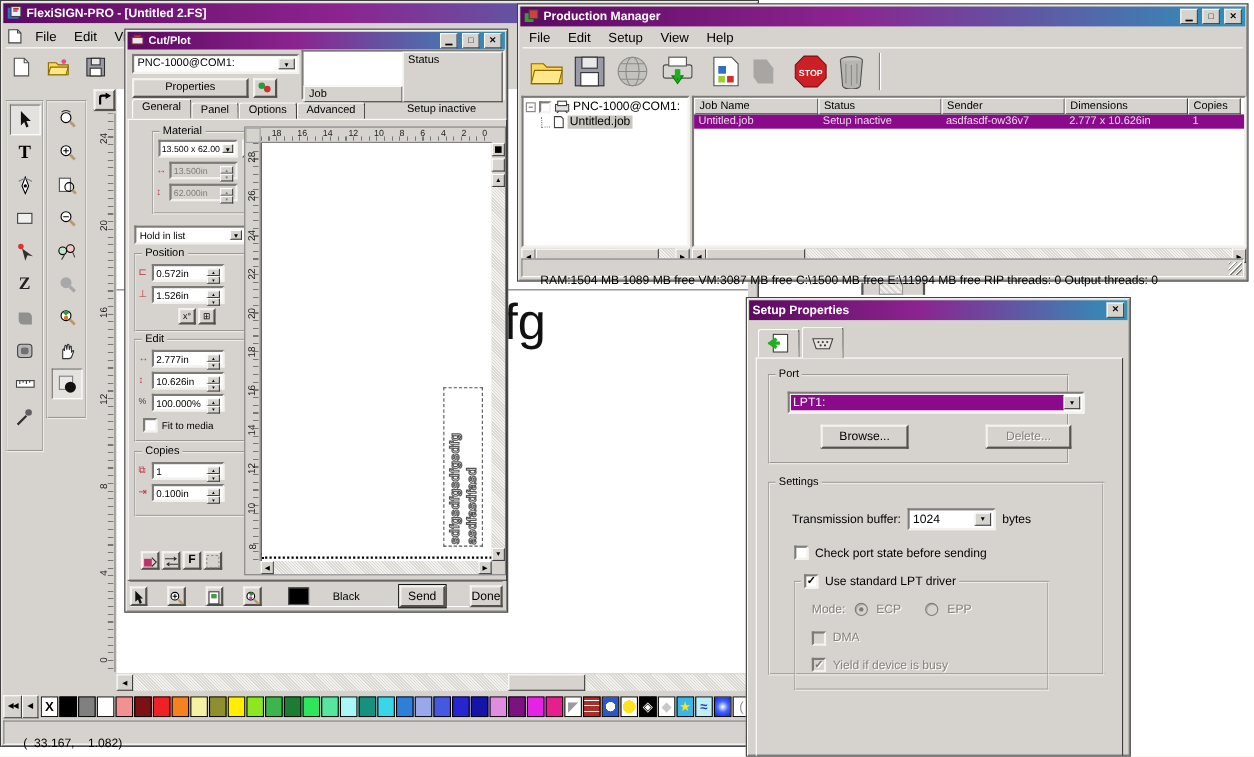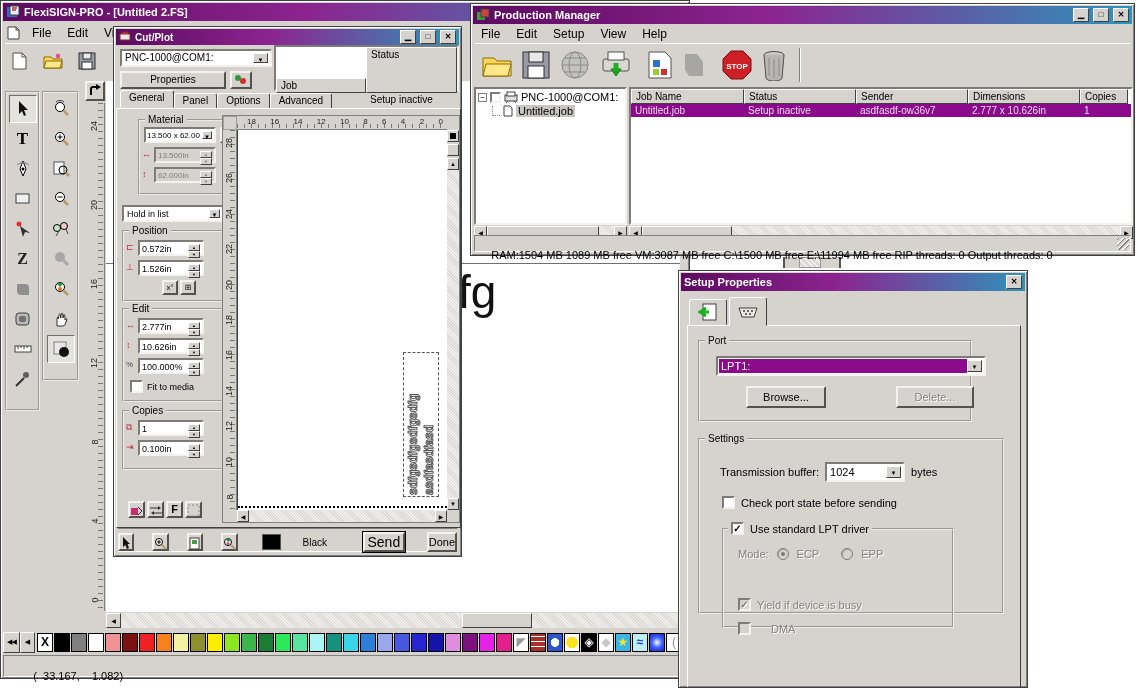--- a/index.html
+++ b/index.html
@@ -36,21 +36,21 @@
   .pat-tool { background:#fff; color:#9a9a9a; }
   .pat-brick { background:#a83028; background-image:repeating-linear-gradient(0deg,transparent 0 4px,#fff 4px 5px); }
   .pat-flower { background:radial-gradient(circle at 50% 50%, #fff 38%, #2b57c8 40%); }
   .pat-blob { background:radial-gradient(circle at 50% 50%, #ffe322 52%, #fff 54%); }
   .pat-diamond { background:#000; color:#fff; }
   .pat-kite { background:#fff; color:#c8c8c8; }
   .pat-star { background:#3bb7e6; color:#ffe322; }
   .pat-wave { background:#bfeef5; color:#1b3fd0; font-weight:bold; }
   .pat-glow { background:radial-gradient(circle,#ffffff 0%,#4466ff 45%,#1122cc 100%); }
   .pat-partial { background:#fff; color:#909090; }
-  .statusbar { background:#d6d3ce; border:1px solid; border-color:#808080 #fff #fff #808080; padding:2px 17px; white-space:pre; }
+  .statusbar { background:#d6d3ce; border:1px solid; border-color:#808080 #fff #fff #808080; padding:2px 5px; white-space:pre; }
   .tab { padding:1px 8px 2px; background:#d6d3ce; border:1px solid; border-color:#fff #404040 #d6d3ce #fff;
          border-radius:3px 3px 0 0; font-size:10px; display:inline-block; }
   .tab.sel { font-weight:normal; position:relative; top:-1px; padding-bottom:4px; }
   .cell { overflow:hidden; white-space:nowrap; padding:1px 4px; }
   .hcell { background:#d6d3ce; border:1px solid; border-color:#fff #404040 #404040 #fff; font-size:10px; padding:1px 4px; overflow:hidden; }
   .pmlist .c0{width:113px;} .pmlist .c1{width:112px;} .pmlist .c2{width:112px;} .pmlist .c3{width:112px;} .pmlist .c4{width:48px;}
   .check { width:13px; height:13px; background:#fff; border:2px solid; border-color:#7e7b77 #f4f2ef #f4f2ef #7e7b77;
            font-size:10px; line-height:9px; text-align:center; font-weight:bold; flex:0 0 auto; }
   .check.dis { background:#d6d3ce; color:#7e7b77; }
   .radio { width:12px; height:12px; border-radius:50%; background:#fff; border:1px solid #7e7b77; box-shadow:inset 1px 1px 0 #aaa; position:relative; flex:0 0 auto;}
@@ -562,21 +562,21 @@
         <svg width="13" height="13" style="margin:2px auto;">
           <circle cx="5" cy="5" r="3.5" fill="#fff" stroke="#000"></circle>
           <path d="M5 5 L3 2 A3.5 3.5 0 0 1 8 3 Z" fill="#3a8a3a"></path>
           <circle cx="5" cy="6.5" r="1.5" fill="#c05090"></circle>
           <path d="M8 8 L12 12" stroke="#b89a6a" stroke-width="2"></path>
         </svg>
       </div>
     <div style="width:30px;height:16px;background:#000;border:1px solid #555;margin-left:6px;"></div>
     <span style="font-size:10px;margin-left:4px;">Black</span>
     <span class="tb-sp"></span>
-    <div class="btn" style="width:68px;height:20px;font-size:14px;line-height:16px;box-shadow:0 0 0 1px #000;">
+    <div class="btn" style="width:68px;height:20px;font-size:11px;line-height:16px;box-shadow:0 0 0 1px #000;">
       <span>Send</span>
     </div>
     <div class="btn" style="width:42px;height:20px;font-size:11px;line-height:16px;margin-left:4px;">
       <span>Done</span>
     </div>
   </div>
 </div>
 
 <div class="abs win" style="left:470px;top:3px;width:665px;height:253px;">
   <div class="titlebar abs" style="left:2px;top:2px;right:2px;">
@@ -775,21 +775,21 @@
           <span class="check">✓</span>
           <span>Use standard LPT driver</span>
         </div>
         <div class="abs dislabel" style="left:14px;top:18px;display:flex;align-items:center;gap:8px;">
           <span>Mode:</span>
           <span class="radio dis on"></span>
           <span>ECP</span>
           <span class="radio dis" style="margin-left:14px;"></span>
           <span>EPP</span>
         </div>
-        <div class="abs dislabel" style="left:14px;top:44px;display:flex;align-items:center;gap:20px;margin-top:48px;">
+        <div class="abs dislabel" style="left:14px;top:44px;display:flex;gap:6px;">
           <span class="check dis"></span>
           <span>DMA</span>
         </div>
         <div class="abs dislabel" style="left:14px;top:68px;display:flex;align-items:center;gap:6px;">
           <span class="check dis">✓</span>
           <span>Yield if device is busy</span>
         </div>
       </div>
     </div>
   </div>

